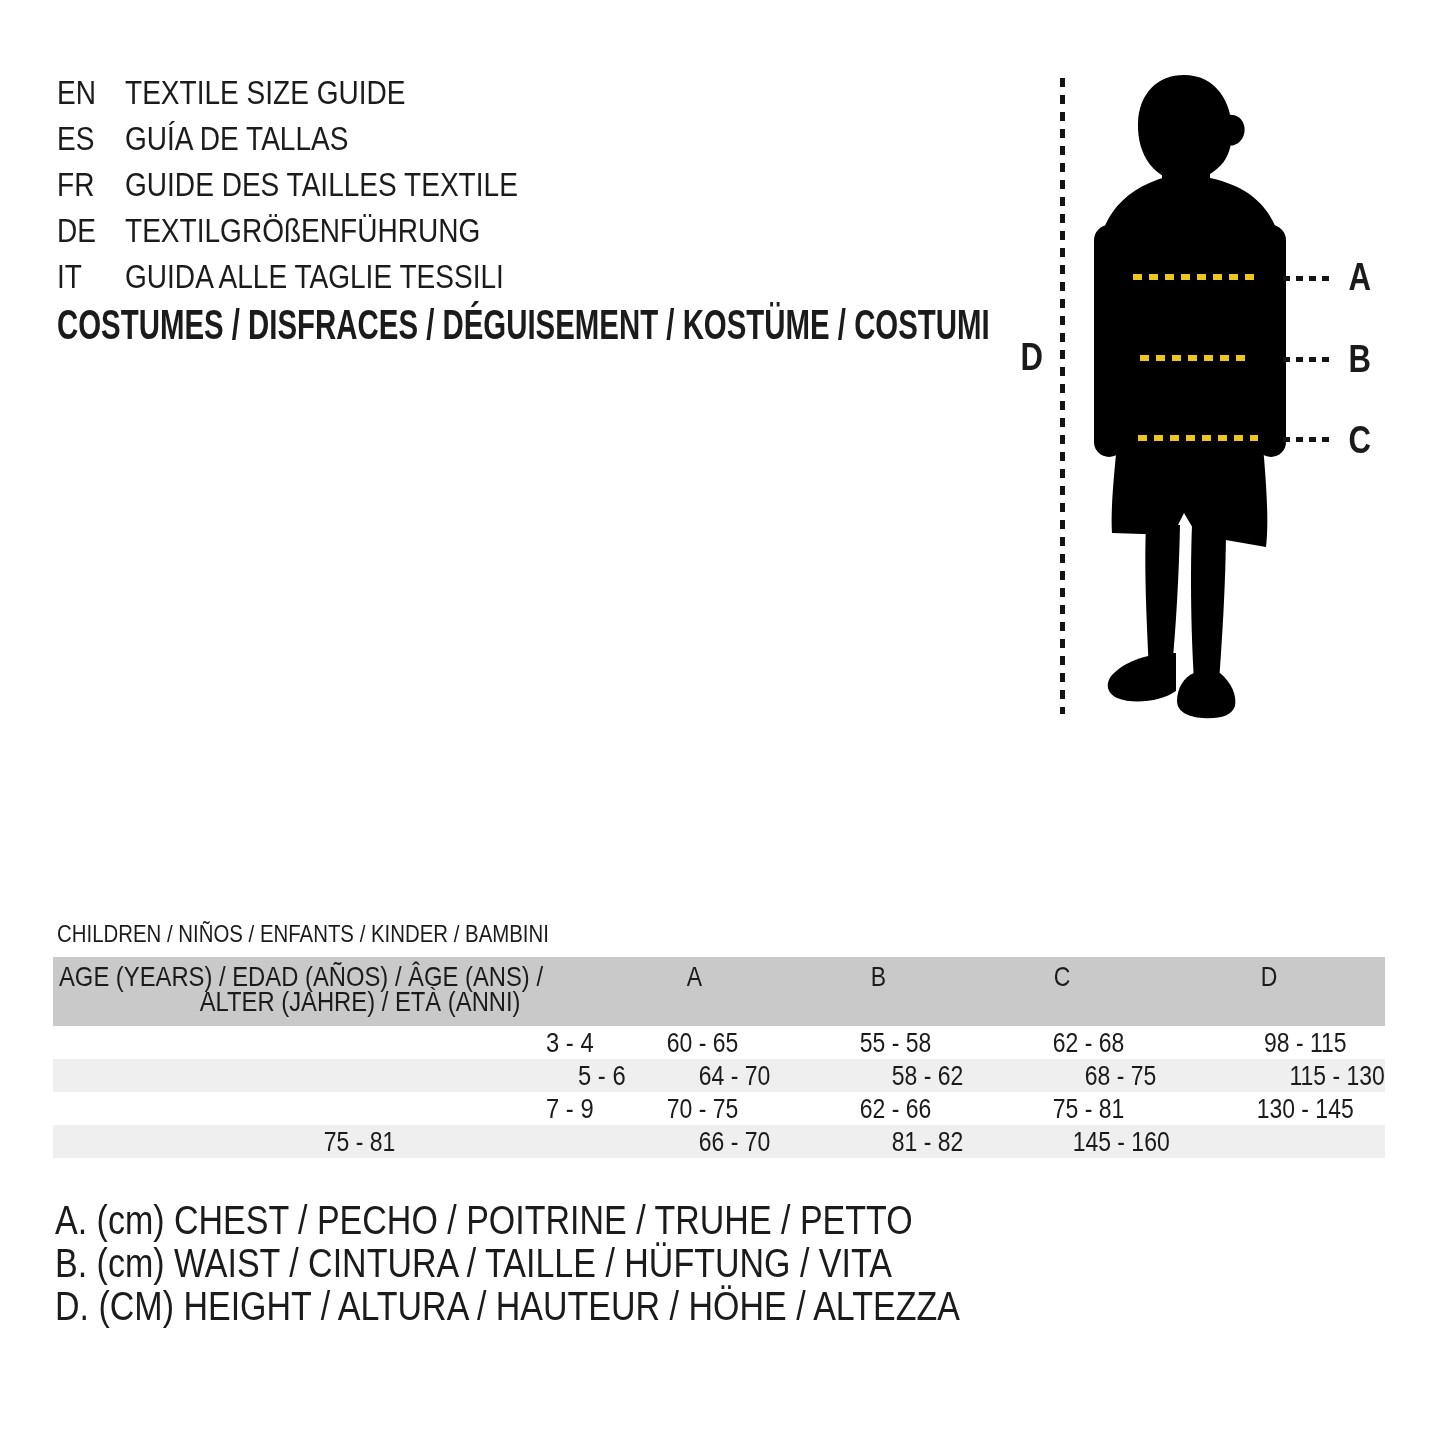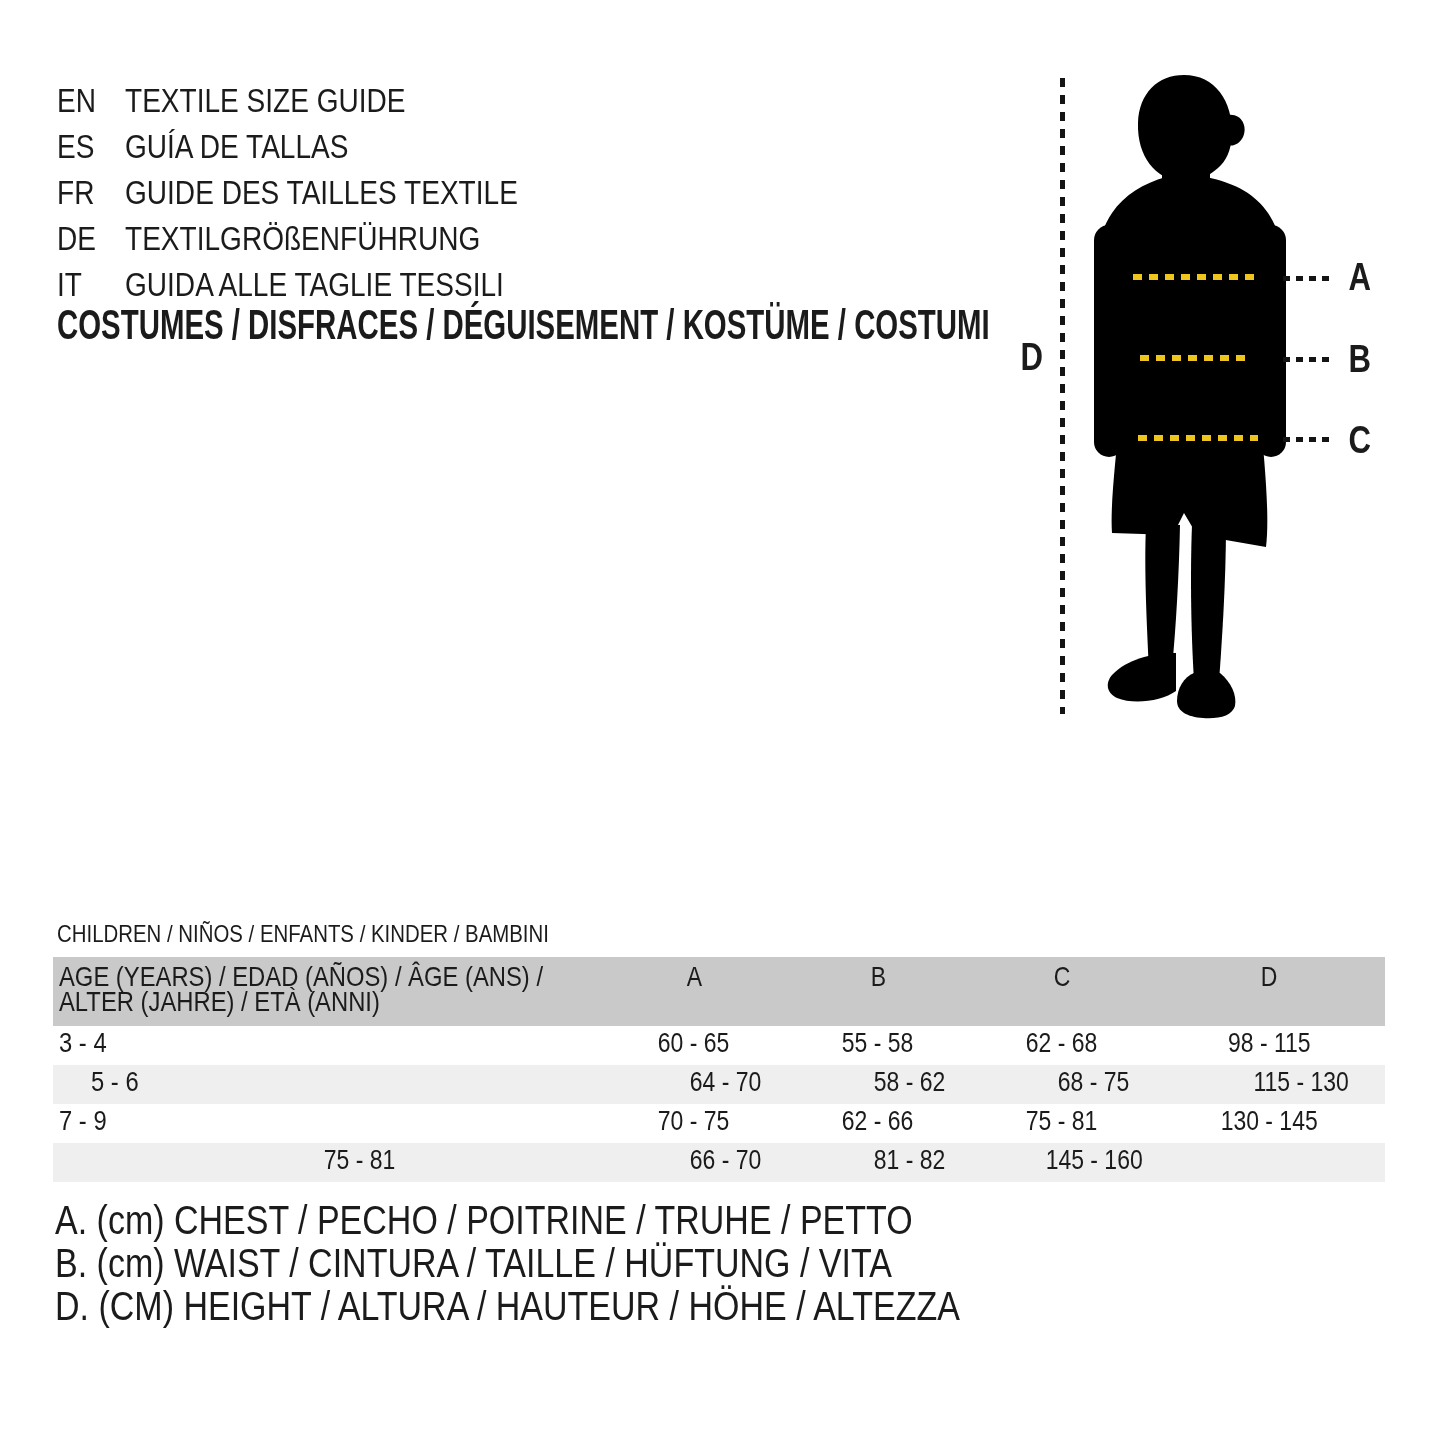--- a/index.html
+++ b/index.html
@@ -4,21 +4,21 @@
 <style>
   * { margin:0; padding:0; box-sizing:border-box; }
   body { background:#fff; font-family:"Liberation Sans", sans-serif; color:#1b1b1b; }
   .page { position:relative; width:1445px; height:1444px; background:#ffffff; overflow:hidden; }
 
   
   .cx  { display:inline-block; transform:scaleX(.85); transform-origin:0 50%; white-space:nowrap; }
   .cxc { display:inline-block; transform:scaleX(.82); transform-origin:50% 50%; white-space:nowrap; }
 
   
-  .lang-list { position:absolute; left:57px; top:78px; }
+  .lang-list { position:absolute; left:57px; top:70px; }
   .lang-row  { display:flex; height:46px; line-height:46px; font-size:33px; }
   .lang-code { width:68px; }
   
   .costumes { position:absolute; left:57px; top:303px; font-size:42px; font-weight:700; line-height:44px; }
   .costumes .cx { transform:scaleX(.7); }
 
   
   .silhouette { position:absolute; left:1080px; top:55px; width:220px; height:670px; }
   .vline-d { position:absolute; left:1060px; top:78px; width:5px; height:636px;
              background:repeating-linear-gradient(180deg,#141414 0 9px,transparent 9px 17px); }
@@ -37,23 +37,23 @@
   .mlabel-d { left:1010px; top:337px; }
 
   
   .children { position:absolute; left:57px; top:917px; font-size:24px; line-height:34px; }
 
   
   .size-table { position:absolute; left:53px; top:957px; width:1332px; font-size:28px; }
   .t-row { display:grid; grid-template-columns:549px 184px 184px 184px 231px; }
   .t-head { height:69px; background:#c9c9c9; }
   .t-head .cell { padding-top:7px; line-height:25px; }
-  .t-data { height:39px; line-height:33px; }
+  .t-data { height:33px; line-height:33px;gap:9px; }
   .t-stripe { background:#efefef;padding-left:32px; }
-  .cell-age { text-align:left; padding-left:6px; }
+  .cell-age { text-align:right; padding-left:6px; }
   .cell-num { text-align:center; }
 
   
   .legend { position:absolute; left:55px; top:1199px; font-size:40px; }
   .legend-line { height:43px; line-height:43px; }
 </style>
 </head>
 <body>
 
 <div class="page">

